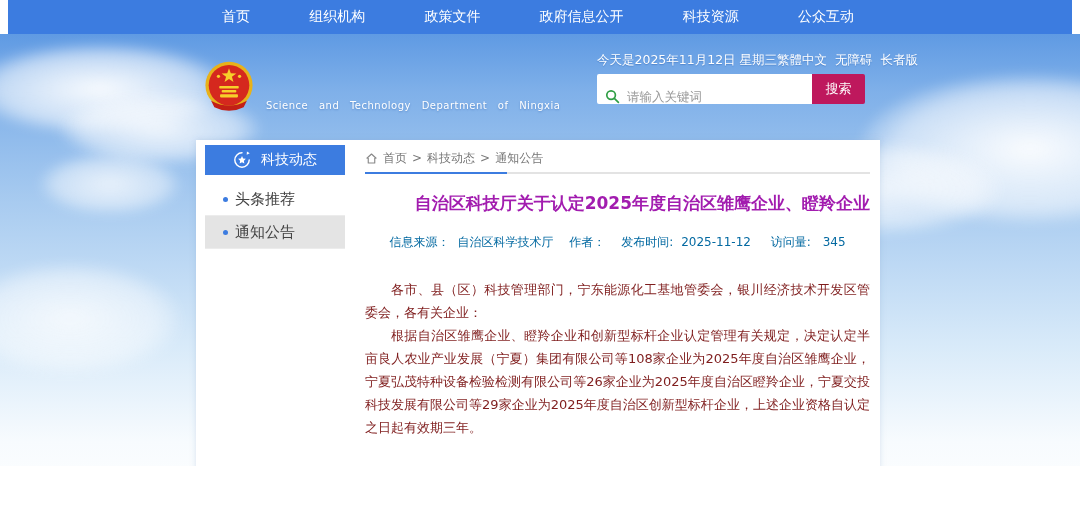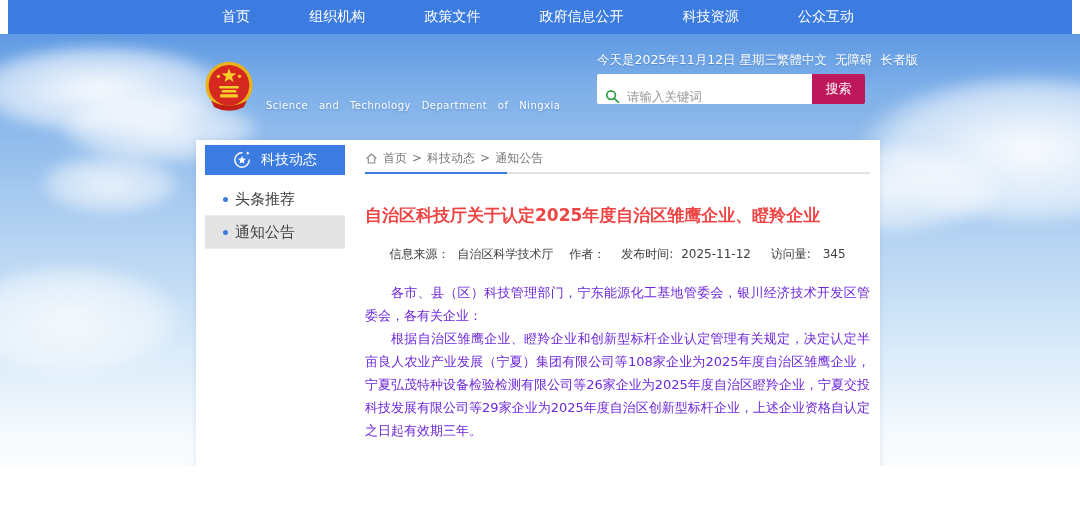--- a/index.html
+++ b/index.html
@@ -50,25 +50,25 @@
   .side-item.active { background:#e4e4e4; }
   .sidebar-list { margin-top:8px; }
 
   
   .main { position:absolute; left:169px; top:6px; width:505px; }
   .breadcrumb { display:flex; align-items:center; gap:5px; font-size:12px; color:#777; height:24px; }
   .breadcrumb a { color:#777; text-decoration:none; cursor:pointer; }
   .bc-rule { position:relative; height:2px; background:#e3e3e3; margin-top:2px; }
   .bc-rule .blue { position:absolute; left:0; top:0; width:142px; height:2px; background:#3c7ce0; }
 
-  .art-title { margin-top:28px; text-align:left; font-size:17px; font-weight:bold; color:#ef4444; line-height:26px; }
-  .art-meta { margin-top:18px; text-align:center; font-size:12px; color:#404040; white-space:nowrap; }
+  .art-title { margin-top:16px; text-align:right; font-size:17px; font-weight:bold; color:#a21caf; line-height:26px; }
+  .art-meta { margin-top:18px; text-align:center; font-size:12px; color:#0369a1; white-space:nowrap; }
   .art-meta span { margin:0 4px; }
 
-  .art-body { margin-top:18px; font-size:13px; color:#6d28d9; line-height:23px; text-align:justify; }
+  .art-body { margin-top:27px; font-size:13px; color:#7f1d1d; line-height:23px; text-align:justify; }
   .art-body p { text-indent:2em; }
 
   .attachments { margin-top:36px; margin-left:26px; font-size:12.5px; color:#555; line-height:18px; }
   .attach-row { display:flex; }
   .attach-label { white-space:nowrap; }
   .attachments a { color:#555; text-decoration:none; cursor:pointer; }
 </style>
 </head>
 <body>
 

